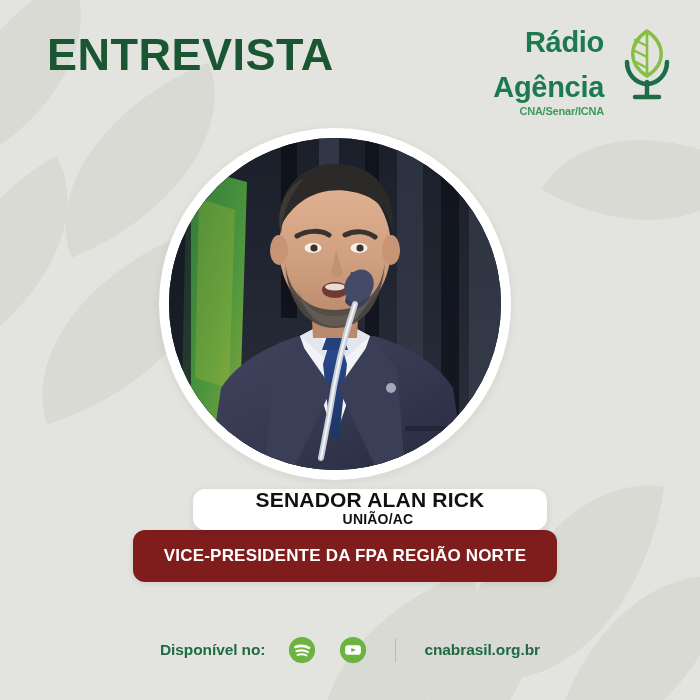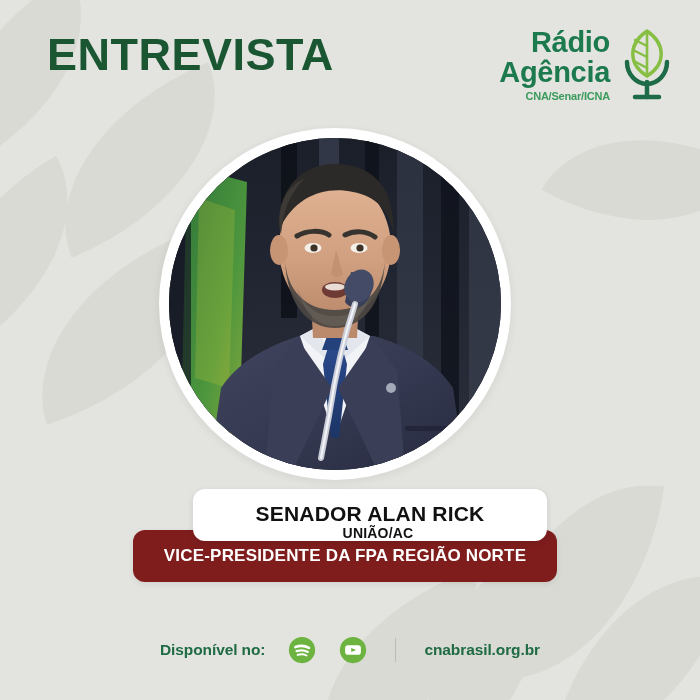--- a/index.html
+++ b/index.html
@@ -46,36 +46,36 @@
     line-height: 1;
   }
 
   
   #logo {
     position: absolute;
     right: 22px;
     top: 26px;
     display: flex;
     align-items: flex-start;
-    gap: 6px;
+    gap: 12px;
   }
   #logo-words {
     text-align: right;
     line-height: 1;
     padding-top: 2px;
   }
   .logo-line {
     font-size: 29px;
     font-weight: bold;
     color: #1c7a4e;
     letter-spacing: -0.3px;
     display: block;
   }
   .logo-line.second {
-    margin-top: 1px;
+    margin-top: 16px;
     text-align: center;
   }
   #logo-sub {
     display: block;
     margin-top: 4px;
     font-size: 11px;
     font-weight: bold;
     color: #3a9b5c;
     letter-spacing: -0.2px;
   }
@@ -130,27 +130,27 @@
     font-size: 17px;
     font-weight: bold;
     letter-spacing: 0.2px;
     text-align: center;
   }
   #name-plate {
     position: absolute;
     left: 193px;
     top: 489px;
     width: 354px;
-    height: 52px;
+    height: 41px;
     background: #ffffff;
     border-radius: 12px;
     display: flex;
     flex-direction: column;
     align-items: center;
-    justify-content: flex-end;
+    justify-content: flex-start;
     box-shadow: 0 2px 7px rgba(0,0,0,0.10);
   }
   #name-text {
     color: #111111;
     font-size: 21px;
     font-weight: bold;
     letter-spacing: 0.2px;
     line-height: 1.05;
   }
   #party-text {

